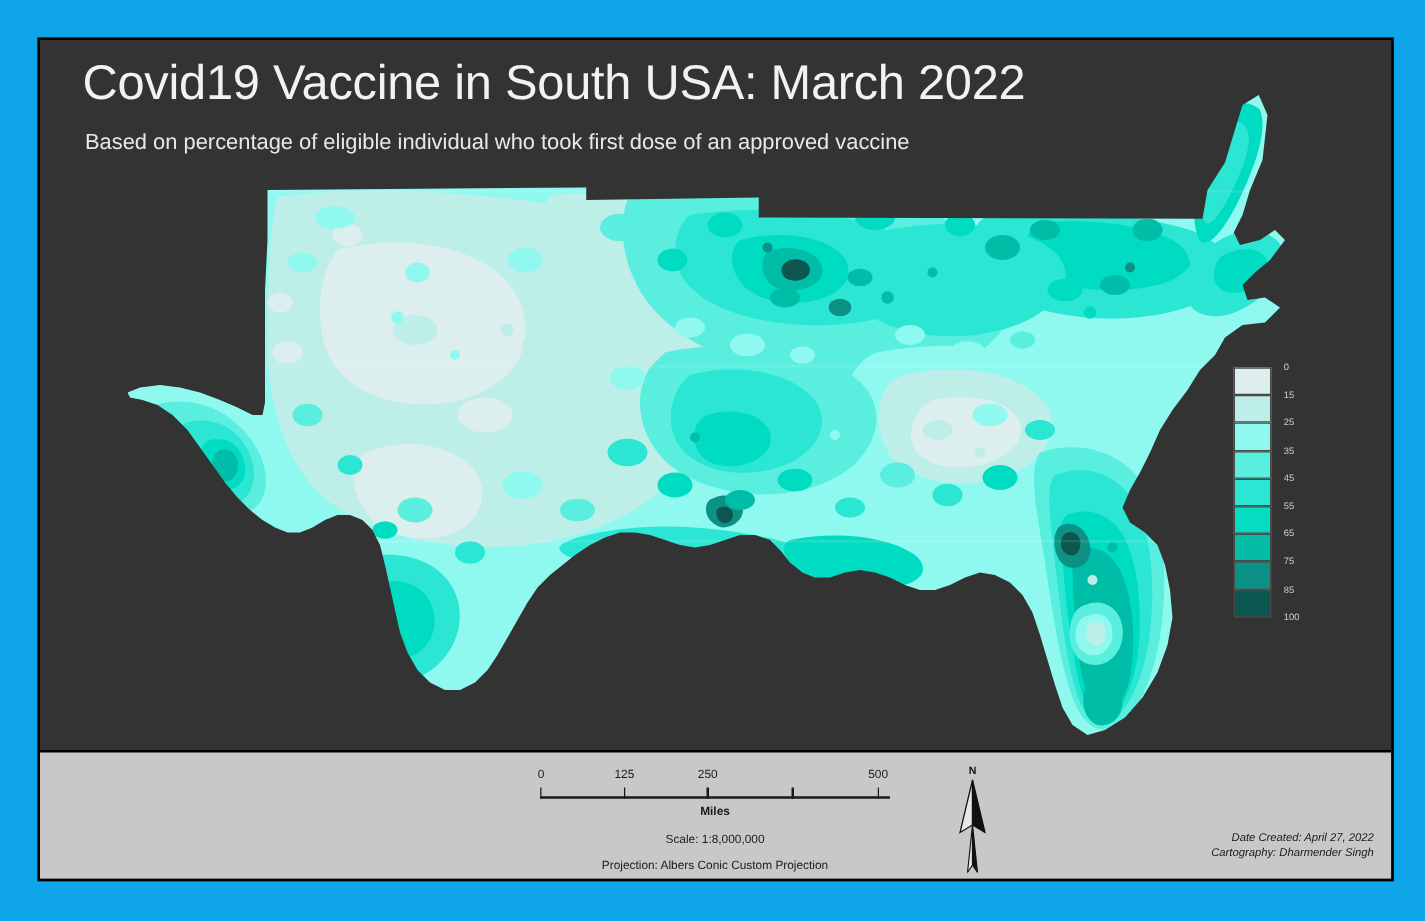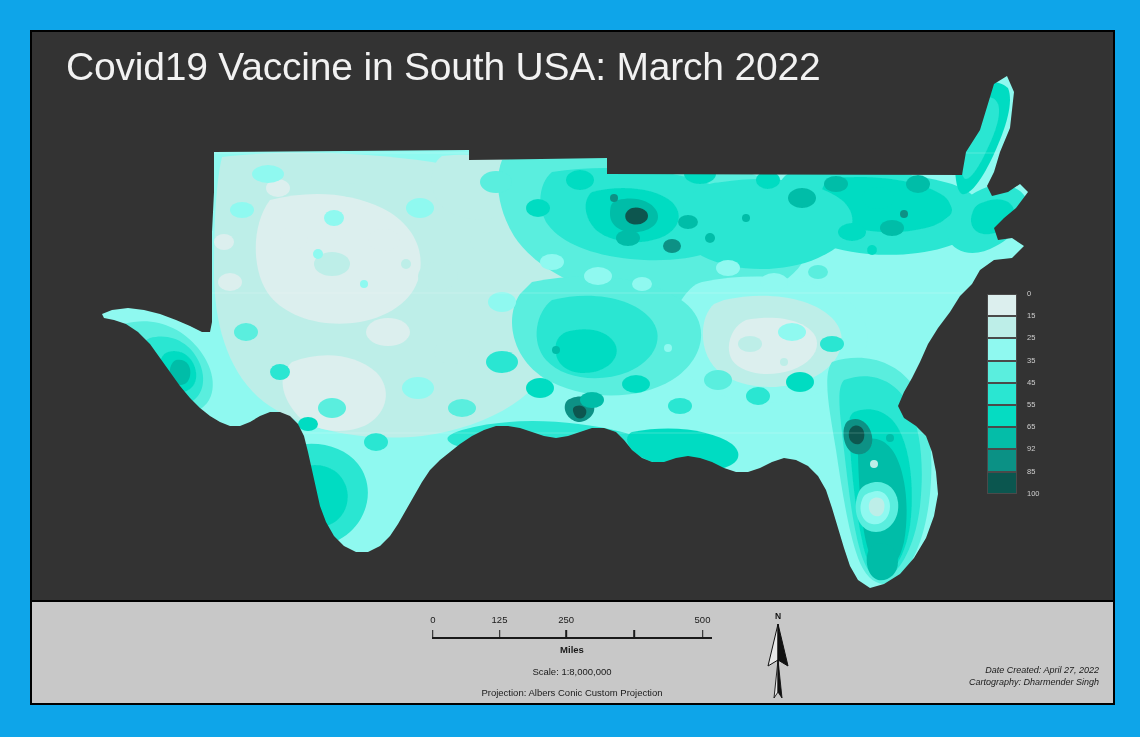--- a/index.html
+++ b/index.html
@@ -468,20 +468,21 @@
 
           <g opacity="0.10">
             <rect x="0" y="120" width="1081" height="2" fill="#ffffff"></rect>
             <rect x="0" y="260" width="1081" height="2" fill="#ffffff"></rect>
             <rect x="0" y="400" width="1081" height="2" fill="#ffffff"></rect>
           </g>
         </g>
       </svg>
 
       <div id="title">Covid19 Vaccine in South USA: March 2022</div>
+      <div id="subtitle">Based on percentage of eligible individual who took first dose of an approved vaccine</div>
 
       <div id="legend">
         <div class="legend-row">
           <div class="legend-swatch" style="background:#dcefee"></div>
           <div class="legend-label top">0</div>
         </div>
         <div class="legend-row">
           <div class="legend-swatch" style="background:#bdeee8"></div>
           <div class="legend-label top">15</div>
         </div>
@@ -500,21 +501,21 @@
         <div class="legend-row">
           <div class="legend-swatch" style="background:#05dcc2"></div>
           <div class="legend-label top">55</div>
         </div>
         <div class="legend-row">
           <div class="legend-swatch" style="background:#04bda8"></div>
           <div class="legend-label top">65</div>
         </div>
         <div class="legend-row">
           <div class="legend-swatch" style="background:#0b9185"></div>
-          <div class="legend-label top">92</div>
+          <div class="legend-label top">75</div>
         </div>
         <div class="legend-row">
           <div class="legend-swatch" style="background:#0b564f"></div>
           <div class="legend-label top">85</div>
           <div class="legend-label bottom">100</div>
         </div>
       </div>
     </div>
 
     <div id="footer">

